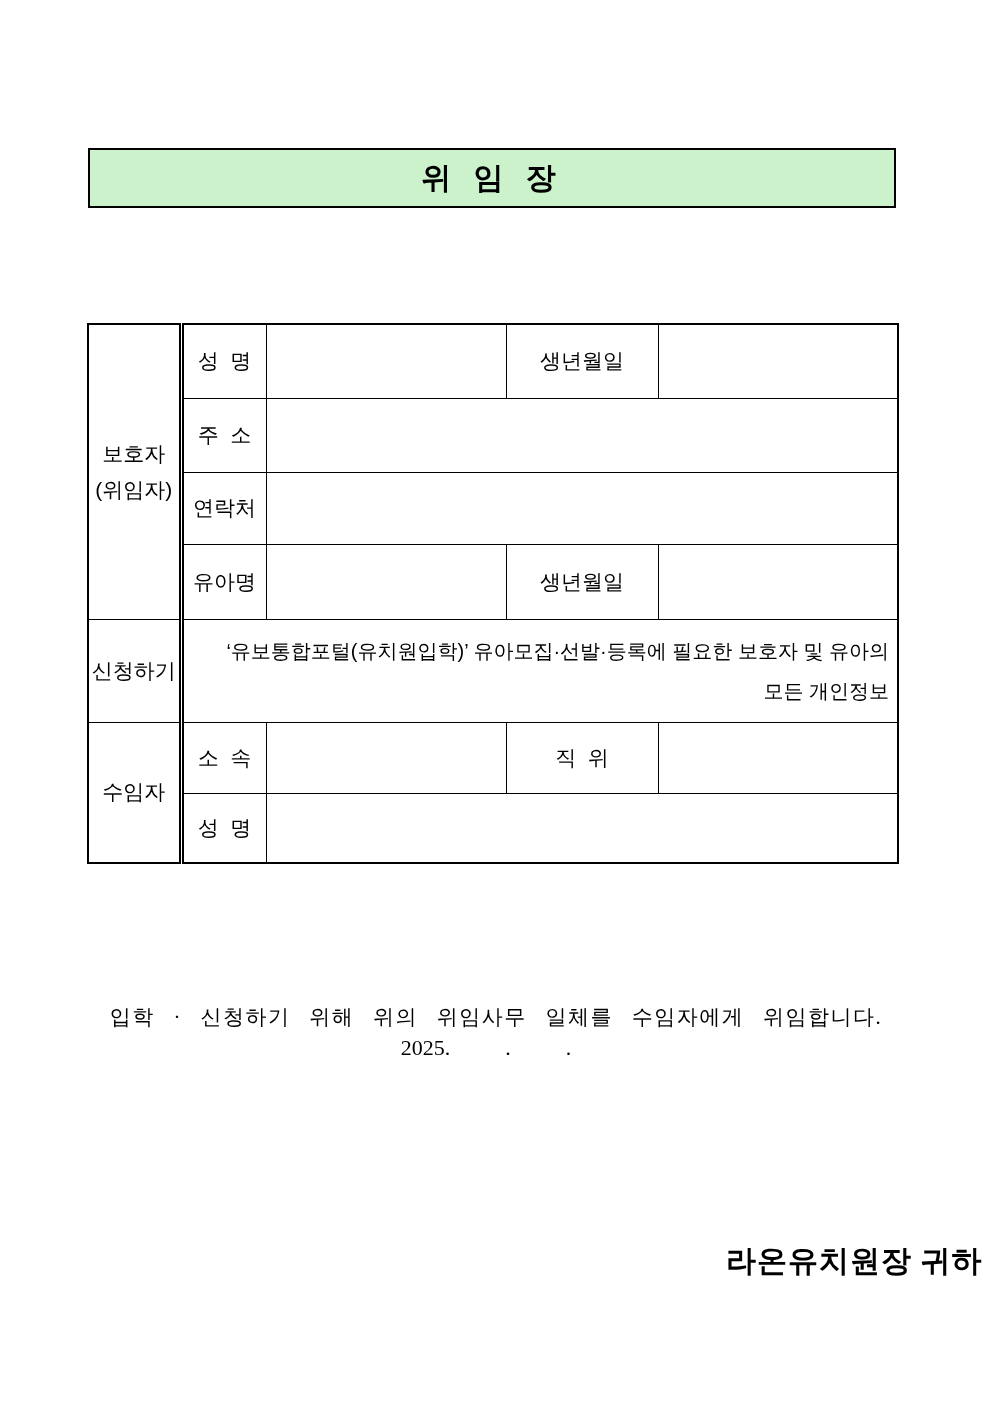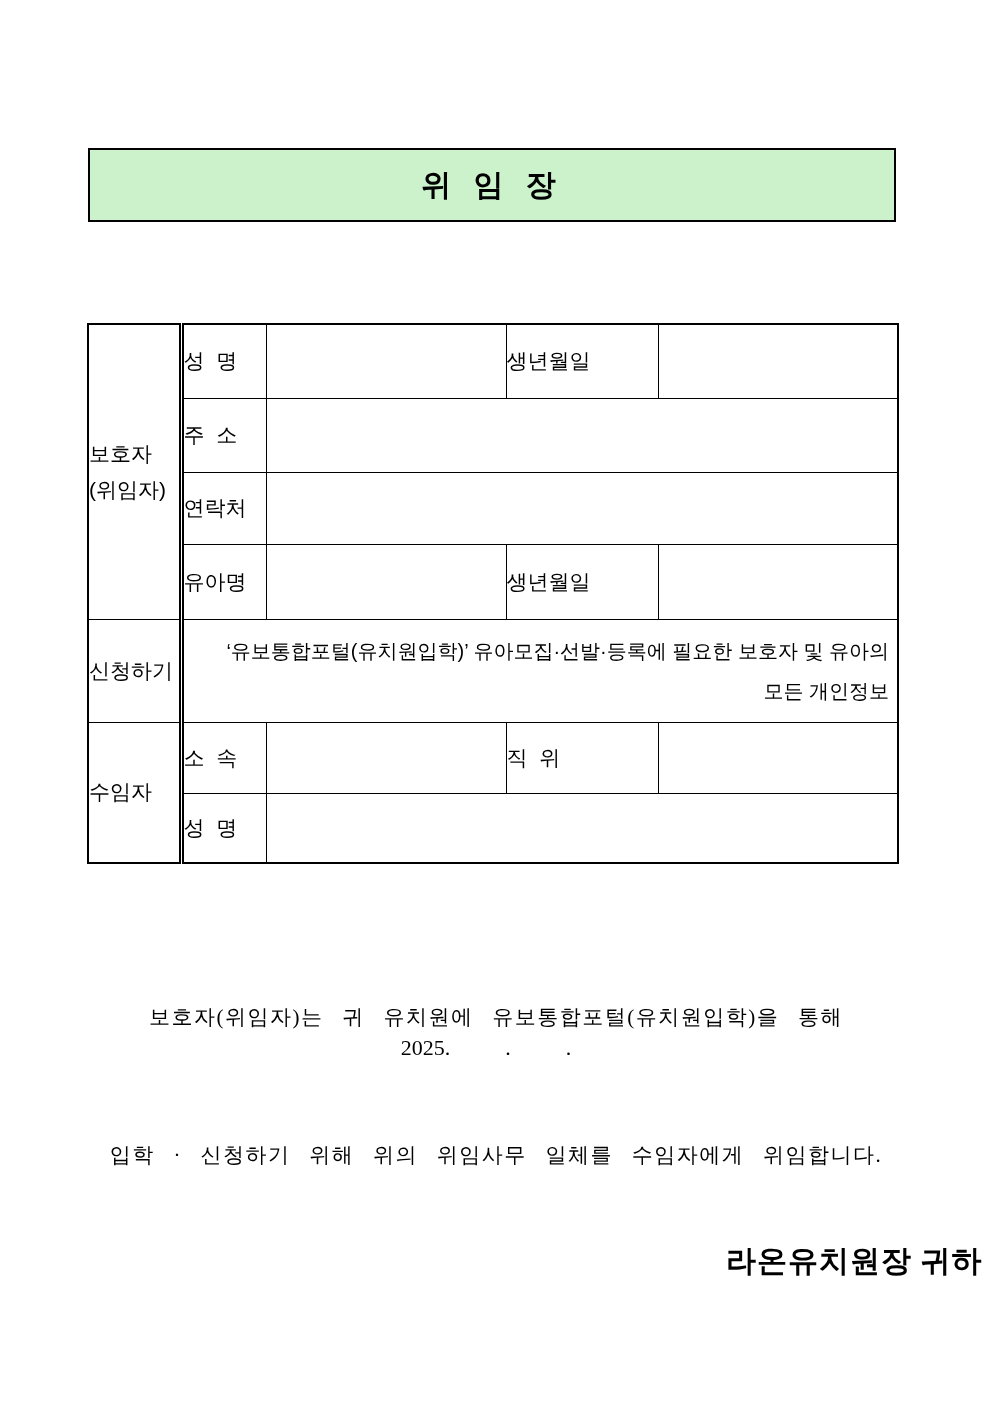--- a/index.html
+++ b/index.html
@@ -13,39 +13,39 @@
   .page {
     position: absolute; left: 0; top: 0;
     width: 992px; height: 1403px;
     background: #ffffff;
     overflow: hidden;
   }
 
   
   .title-box {
     position: absolute; left: 88px; top: 148px;
-    width: 808px; height: 74px;
+    width: 808px; height: 60px;
     border: 2px solid #000;
     display: flex; align-items: center; justify-content: center;
   }
   .title-box .title-text {
     font-size: 30px; font-weight: bold;
     letter-spacing: 7px; white-space: pre;
   }
 
   
   .form-table {
     position: absolute; left: 87px; top: 323px;
     width: 810px;
     border-collapse: collapse; table-layout: fixed;
     font-size: 21px;
   }
   .form-table td {
     border: 1.5px solid #000;
-    vertical-align: middle;
+    text-align: center; vertical-align: middle;
     overflow: hidden;
   }
   .form-table { border: 2px solid #000; }
   .form-table td.group { border-right: 5px double #000; line-height: 36px; }
   .form-table td.label { white-space: pre; }
   .form-table td.content {
     text-align: right; vertical-align: middle;
     padding: 6px 8px 6px 12px;
     font-size: 20px; line-height: 40px;
     white-space: nowrap;
@@ -144,21 +144,20 @@
         <td class="blank"></td>
       </tr>
       <tr class="r7">
         <td class="label">성  명</td>
         <td class="blank" colspan="3"></td>
       </tr>
     </tbody>
   </table>
 
   <div class="body-text">
-    <div>보호자(위임자)는 귀 유치원에 유보통합포털(유치원입학)을 통해</div>
     <div>입학 · 신청하기 위해 위의 위임사무 일체를 수임자에게 위임합니다.</div>
   </div>
 
   <div class="date-line">2025.          .          .</div>
 
 
   <div class="recipient">라온유치원장 귀하</div>
 
 </div>
 

